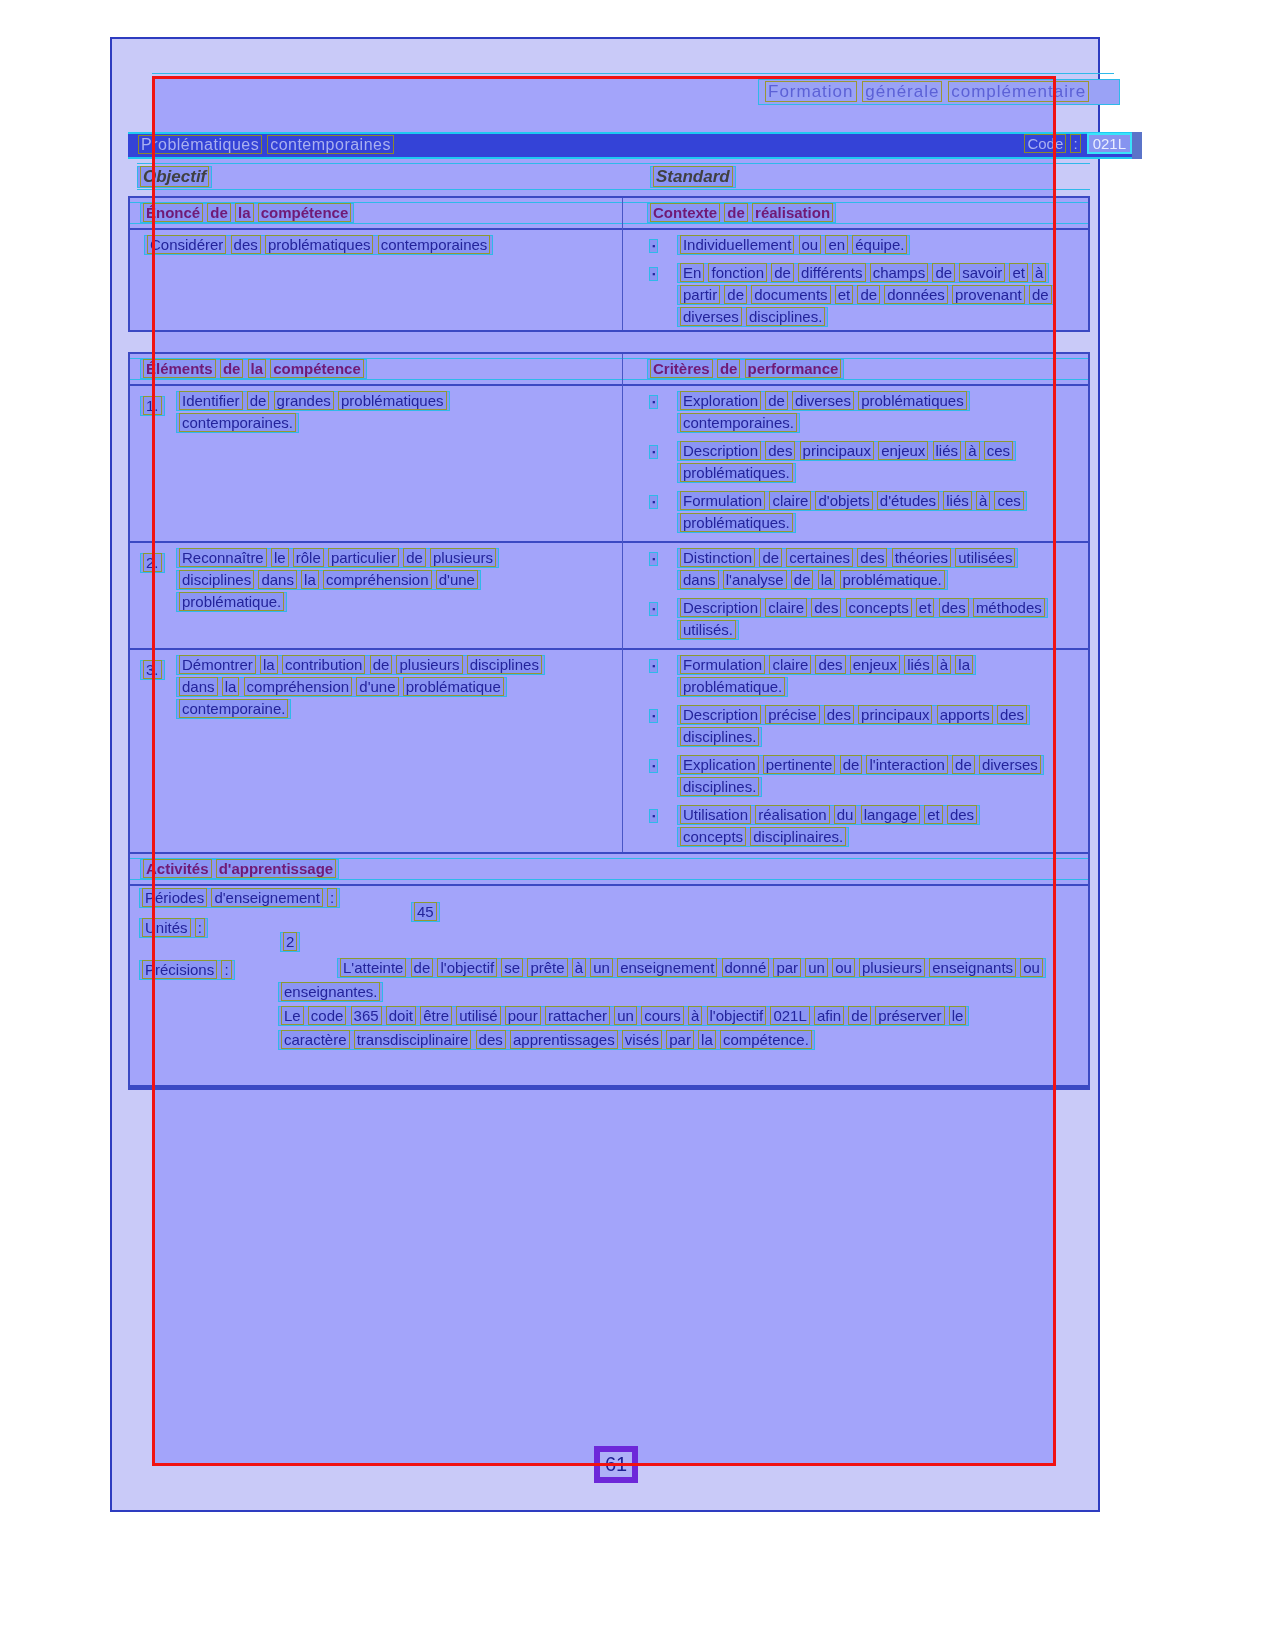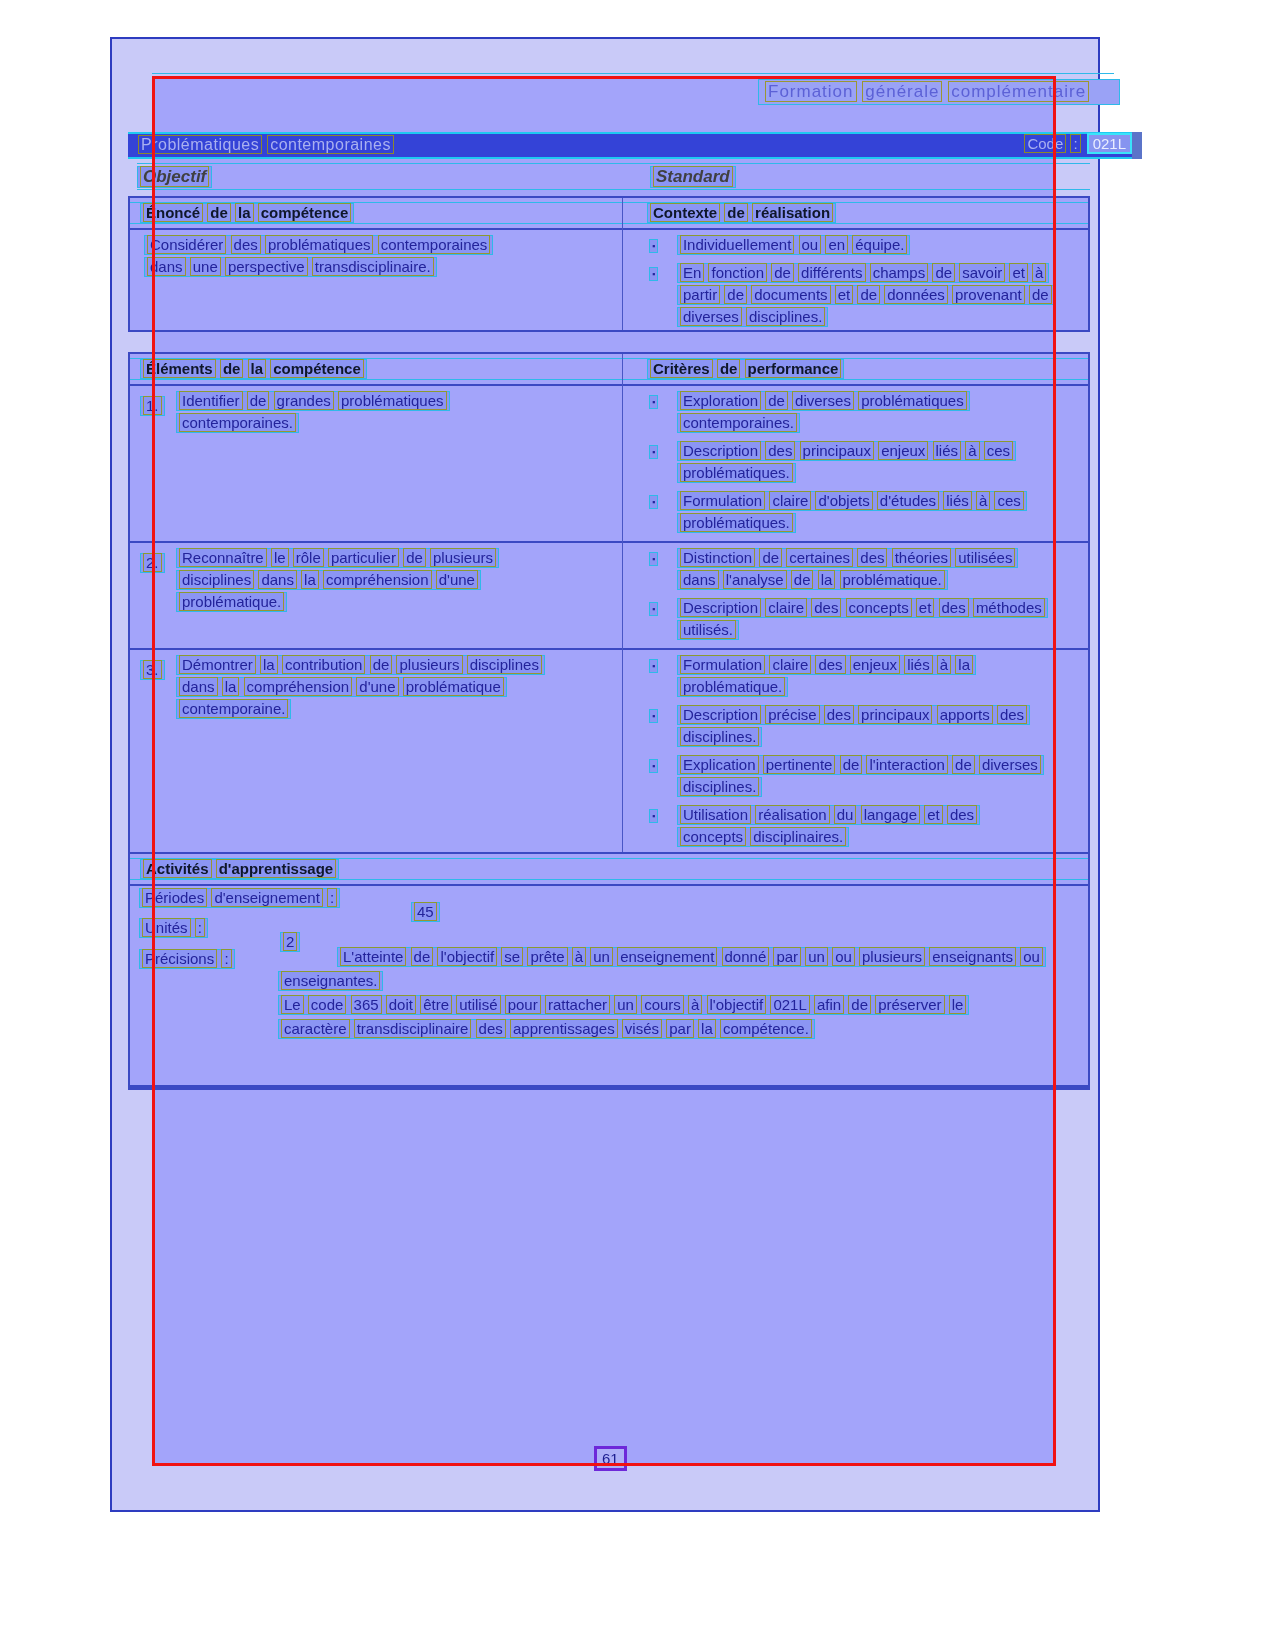--- a/index.html
+++ b/index.html
@@ -43,48 +43,48 @@
 
   
   .tbl{position:absolute;left:128px;width:962px;background:#a3a4fa;border:2px solid #3b49c3;
        box-sizing:border-box;overflow:hidden;z-index:10;}
   .t1{top:196px;height:136px;}
   .t2{top:352px;height:505px;}
   .t3{top:852px;height:238px;border-bottom-width:5px;}
   .tbl.two::after{content:"";position:absolute;left:492px;top:0;bottom:0;width:1px;background:#4956c5;}
   .thead{position:relative;padding:4px 0;border-bottom:2px solid #3b49c3;}
   .hrow{position:relative;height:22px;border-top:1px solid #2fb9e9;border-bottom:1px solid #2fb9e9;box-sizing:border-box;}
-  .hrow .h{position:absolute;top:0;font-weight:bold;font-size:15px;color:#0f172a;background:#8b95f4;
+  .hrow .h{position:absolute;top:0;font-weight:bold;font-size:15px;color:#701a75;background:#8b95f4;
            border:1px solid #2fb9e9;line-height:18px;padding:0 2px;white-space:nowrap;}
   .h1{left:10px;}
   .h2{left:517px;}
 
   .trow{display:flex;padding:5px 0 6px;position:relative;}
   .trow.sep{border-top:2px solid #3b49c3;}
   .cl{width:492px;padding:0 14px;box-sizing:border-box;position:relative;}
   .cl.num-cell{padding-left:46px;}
   .num{position:absolute;left:10px;top:5px;}
   .cr{width:470px;padding-left:29px;box-sizing:border-box;}
   .ln{height:22px;}
   .bullet{position:relative;padding-left:28px;margin-bottom:6px;}
   .bullet:last-child{margin-bottom:0;}
   .mk{position:absolute;left:0;top:4px;font-size:9px;line-height:12px;padding:0 2px;color:#23239a;}
 
   
   .fld{position:relative;height:28px;padding:2px 0 0 9px;}
   .fld .val{position:absolute;top:16px;}
   .fld:nth-of-type(1) .val{left:281px;}
   .fld:nth-of-type(2) .val{left:150px;}
-  .prec{position:relative;padding-left:9px;margin-top:1px;}
+  .prec{position:relative;padding-left:9px;margin-top:12px;}
   .plbl{position:absolute;left:9px;top:2px;}
   .prec-lines{margin-left:139px;}
   .prec-lines .ln{height:24px;}
 
-  .pagenum{left:594px;top:1446px;border:3px solid #6d28d9;background:#aeb0f7;color:#1d1d90;
-           font-size:15px;padding:1px 5px;z-index:45;text-align:center;}
+  .pagenum{left:594px;top:1446px;border:6px solid #6d28d9;background:#aeb0f7;color:#1d1d90;
+           font-size:20px;padding:1px 5px;z-index:45;text-align:center;}
 </style>
 </head>
 <body>
 
 <div class="canvas">
   <div class="abs outer"></div>
   <div class="abs content-bg"></div>
   <div class="abs hairline"></div>
 
   <div class="abs title-box">
@@ -108,21 +108,20 @@
     <div class="thead">
       <div class="hrow">
         <span class="h h1"><span class="w">Énoncé</span> <span class="w">de</span> <span class="w">la</span> <span class="w">compétence</span></span>
         <span class="h h2"><span class="w">Contexte</span> <span class="w">de</span> <span class="w">réalisation</span></span>
       </div>
     </div>
     <div class="tbody" id="tbody-0">
         <div class="trow">
           <div class="cl">
             <div class="ln"><span class="hl"><span class="w">Considérer</span> <span class="w">des</span> <span class="w">problématiques</span> <span class="w">contemporaines</span></span></div>
-            <div class="ln"><span class="hl"><span class="w">dans</span> <span class="w">une</span> <span class="w">perspective</span> <span class="w">transdisciplinaire.</span></span></div>
           </div>
           <div class="cr">
             <div class="bullet">
               <span class="hl mk">▪</span>
               <div class="ln"><span class="hl"><span class="w">Individuellement</span> <span class="w">ou</span> <span class="w">en</span> <span class="w">équipe.</span></span></div>
             </div>
             <div class="bullet">
               <span class="hl mk">▪</span>
               <div class="ln"><span class="hl"><span class="w">En</span> <span class="w">fonction</span> <span class="w">de</span> <span class="w">différents</span> <span class="w">champs</span> <span class="w">de</span> <span class="w">savoir</span> <span class="w">et</span> <span class="w">à</span></span></div>
               <div class="ln"><span class="hl"><span class="w">partir</span> <span class="w">de</span> <span class="w">documents</span> <span class="w">et</span> <span class="w">de</span> <span class="w">données</span> <span class="w">provenant</span> <span class="w">de</span></span></div>

